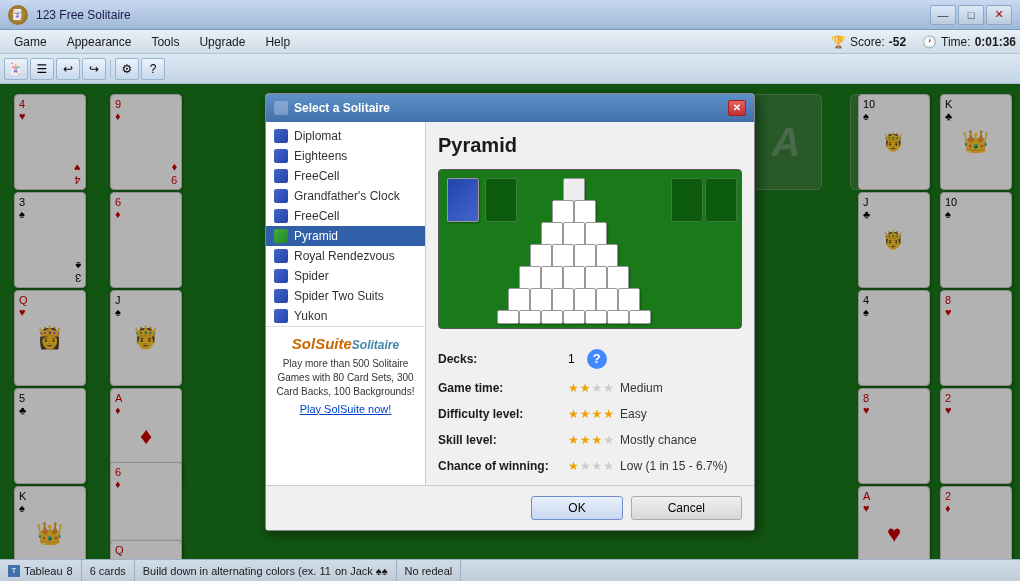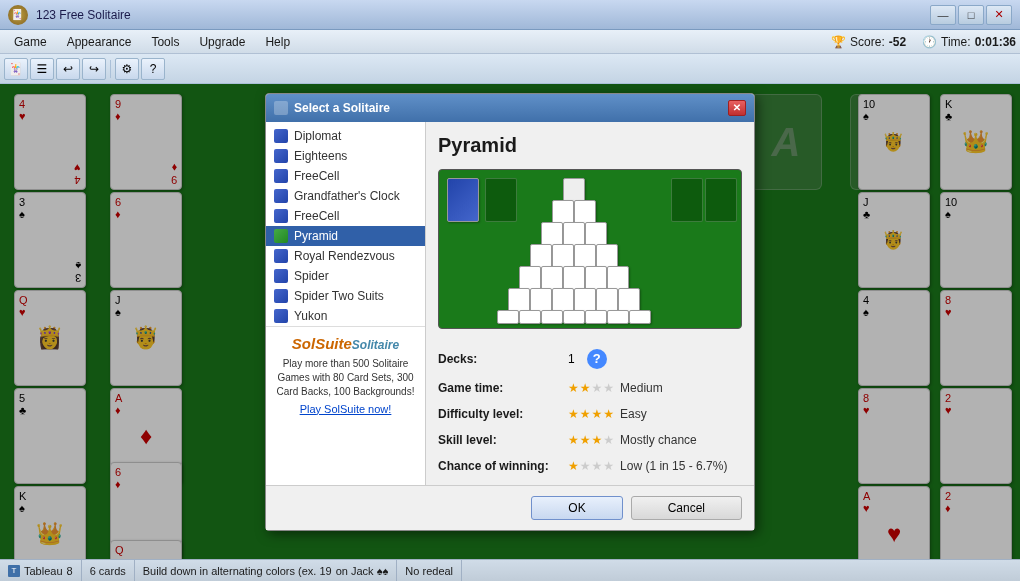--- a/index.html
+++ b/index.html
@@ -718,19 +718,19 @@
 <div id="status-bar">
   <div class="status-segment">
     <div class="status-icon">T</div>
     <span>Tableau</span>
     <span>8</span>
   </div>
   <div class="status-segment">
     <span>6 cards</span>
   </div>
   <div class="status-segment">
-    <span>Build down in alternating colors (ex. 19</span>
+    <span>Build down in alternating colors (ex. 11</span>
     <span>on Jack ♠♠</span>
   </div>
   <div class="status-segment">
     <span>No redeal</span>
   </div>
 </div>
 
 </body></html>

